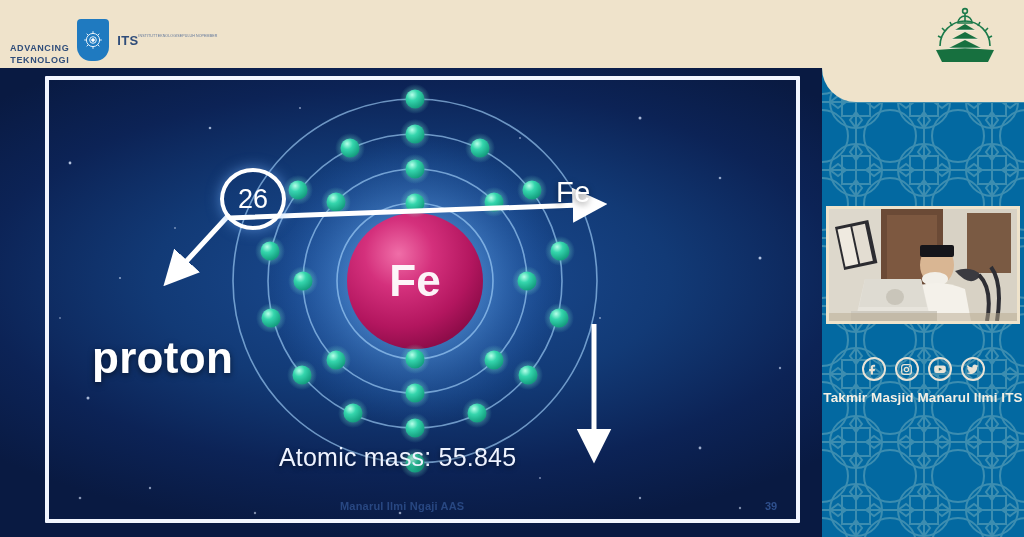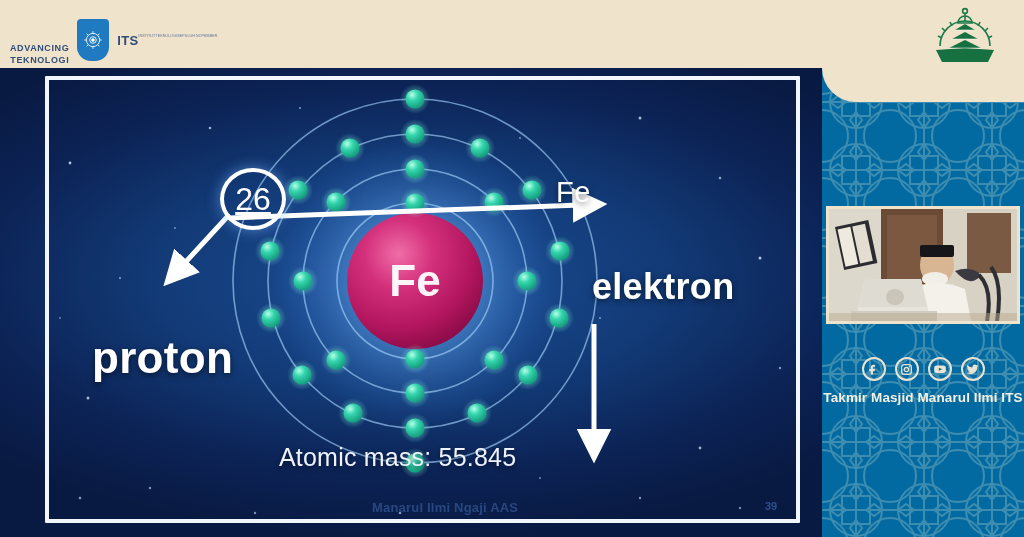--- a/index.html
+++ b/index.html
@@ -91,34 +91,33 @@
   .lbl-fe{ left:556px; top:108px; font-size:29px; font-weight:400; letter-spacing:.5px;}
   .lbl-proton{ left:92px; top:265px; font-size:44px; font-weight:800; letter-spacing:.3px;}
   .lbl-elektron{ left:592px; top:198px; font-size:36px; font-weight:800; letter-spacing:.3px;}
 
   .bottom-line{ position:absolute; color:#eef3ff; font-size:25px; letter-spacing:.2px;
     text-shadow:0 2px 5px rgba(0,0,0,.5); }
   .bl1{ left:265px; top:375px;margin-left:14px; }
   .bl2{ left:265px; top:406px; }
 
   .watermark{
-    position:absolute; left:340px; top:432px; font-size:13px; color:#2a4a85;
-    font-weight:700; letter-spacing:.2px; opacity:.95;margin-left:32px;
+    position:absolute; left:340px; top:432px; font-size:11px; color:#2a4a85;
+    font-weight:700; letter-spacing:.2px; opacity:.95;
   }
   .pagenum{
     position:absolute; left:765px; top:432px; font-size:11px; color:#2e4f8c; font-weight:700;
   }
   
   .circle26{
     position:absolute; left:220px; top:100px; width:66px; height:62px;
     border:4px solid #ffffff; border-radius:50%;
     display:flex; align-items:center; justify-content:center;
-    color:#fff; font-size:32px; font-weight:400;
+    color:#fff; font-size:27px; font-weight:400;
     box-shadow:0 0 14px rgba(120,180,255,.55);
-    text-decoration:underline;
   }
 </style>
 </head>
 <body>
 
 <div id="stage">
 
   <div class="slide">
 
     <svg class="starfield" width="822" height="469">
@@ -267,21 +266,20 @@
 
       <line x1="230" y1="150" x2="580" y2="137" stroke="#ffffff" stroke-width="5" marker-end="url(#arrowhead)" stroke-linecap="round"></line>
 
       <line x1="594" y1="256" x2="594" y2="368" stroke="#ffffff" stroke-width="5" marker-end="url(#arrowhead)" stroke-linecap="butt"></line>
     </svg>
 
     <div class="circle26">26</div>
 
     <div class="lbl lbl-fe">Fe</div>
     <div class="lbl lbl-proton">proton</div>
-    <div class="lbl lbl-elektron">elektron</div>
 
     <div class="bottom-line bl1">Atomic mass:  55.845</div>
 
     <div class="watermark">Manarul Ilmi Ngaji AAS</div>
     <div class="pagenum">39</div>
 
     <div class="slide-frame"></div>
   </div>
 
   <div class="teal-panel">

